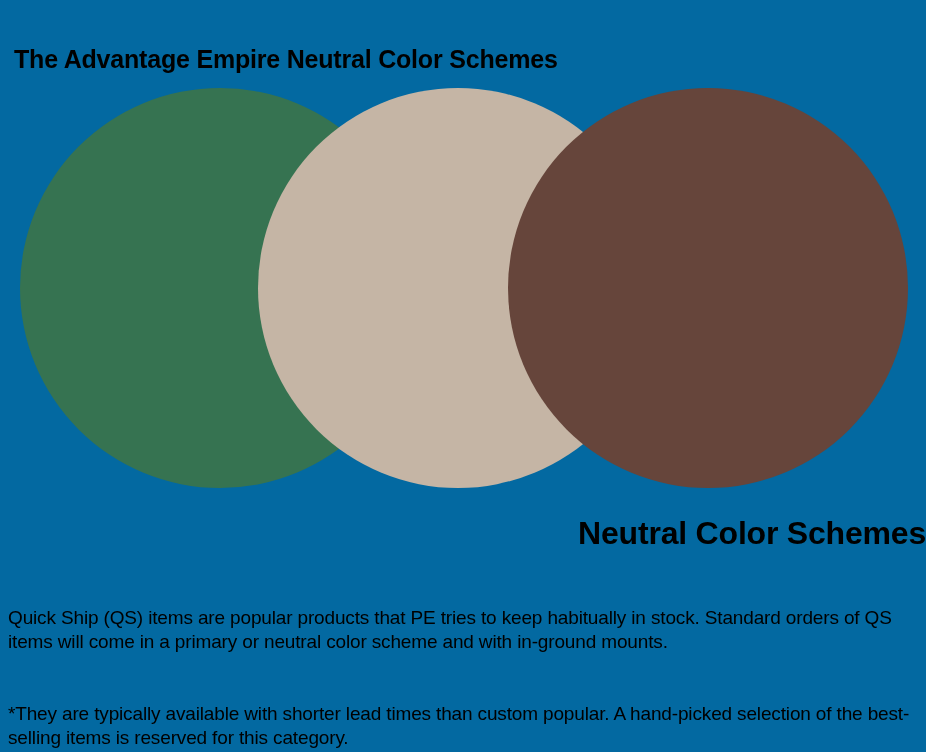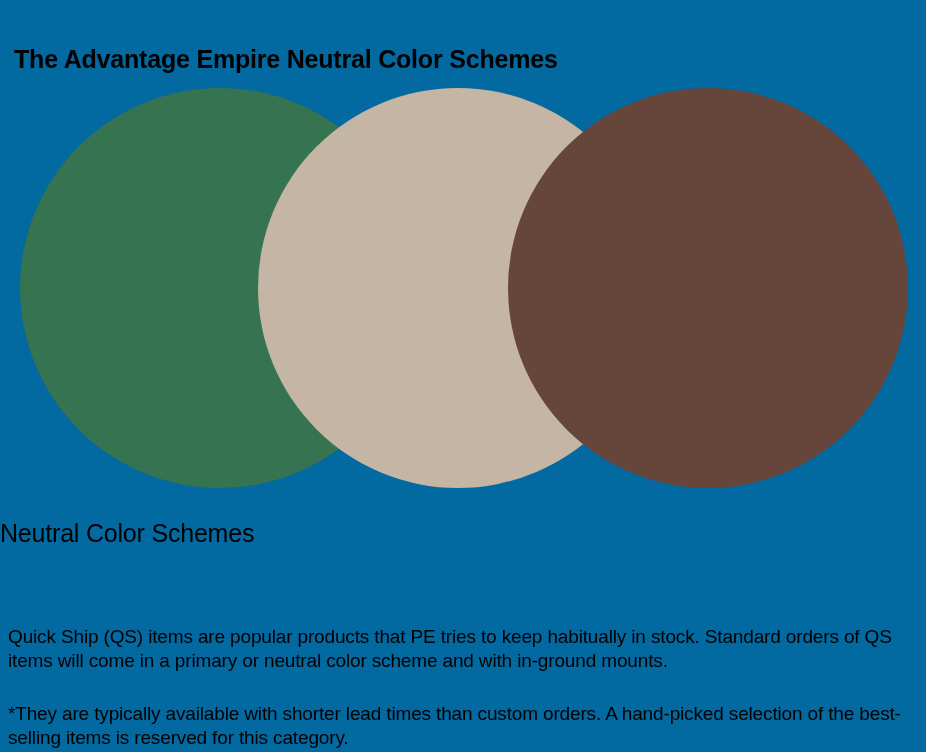--- a/index.html
+++ b/index.html
@@ -54,51 +54,51 @@
   .swatch-green  { left: 20px;  }
   .swatch-beige  { left: 258px; }
   .swatch-brown  { left: 508px; }
 
   
   .swatch-caption {
     position: absolute;
     left: 0;
     top: 518px;
     width: 926px;
-    text-align: left;
-    font-size: 25px;
-    font-weight: normal;
+    text-align: right;
+    font-size: 32px;
+    font-weight: bold;
     letter-spacing: -0.2px;
     line-height: 30px;
   }
 
   
   .body-copy {
     position: absolute;
     left: 8px;
     width: 910px;
     font-size: 19px;
     line-height: 23.5px;
     letter-spacing: -0.15px;
   }
-  .para-1 { top: 606px; }
+  .para-1 { top: 587px; }
   .para-2 { top: 683px; }
 </style>
 </head>
 <body>
 
 <div class="page">
 
   <h1 class="page-title">The Advantage Empire Neutral Color Schemes</h1>
 
   <div class="swatch-area">
     <div class="swatch-circle swatch-green" style="background-color: rgb(54, 115, 81);"></div>
     <div class="swatch-circle swatch-beige" style="background-color: rgb(197, 181, 165);"></div>
     <div class="swatch-circle swatch-brown" style="background-color: rgb(102, 69, 59);"></div>
   </div>
 
   <div class="swatch-caption">Neutral Color Schemes</div>
 
   <p class="body-copy para-1">Quick Ship (QS) items are popular products that PE tries to keep habitually in stock. Standard orders of QS items will come in a primary or neutral color scheme and with in-ground mounts.</p>
 
-  <p class="body-copy para-2">*They are typically available with shorter lead times than custom orders. A hand-picked selection of the best-selling items is reserved for this category.</p>
+  <p class="body-copy para-2">*They are typically available with shorter lead times than custom popular. A hand-picked selection of the best-selling items is reserved for this category.</p>
 
 </div>
 
 </body></html>

